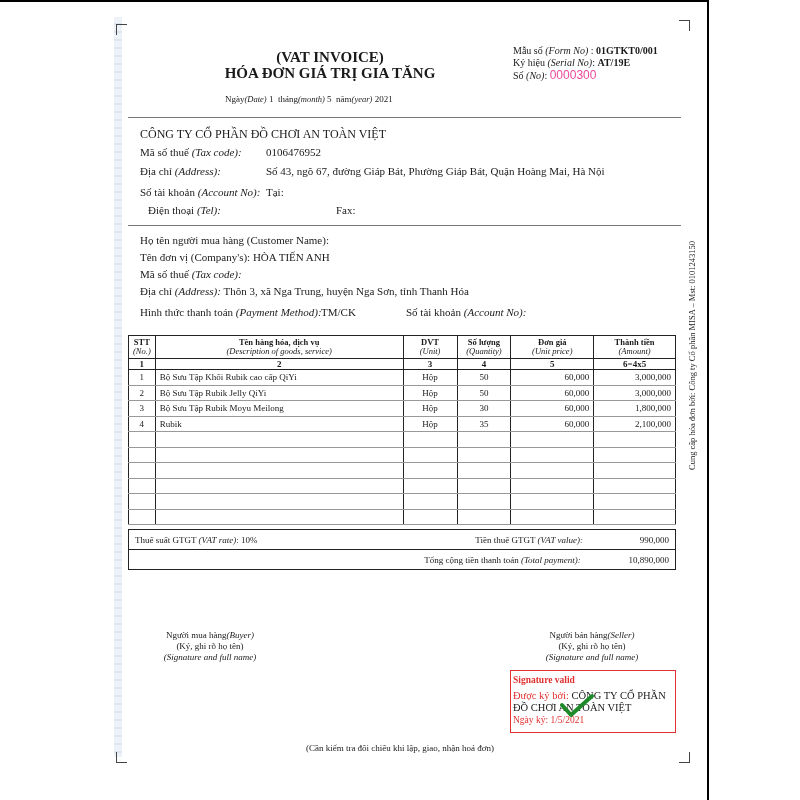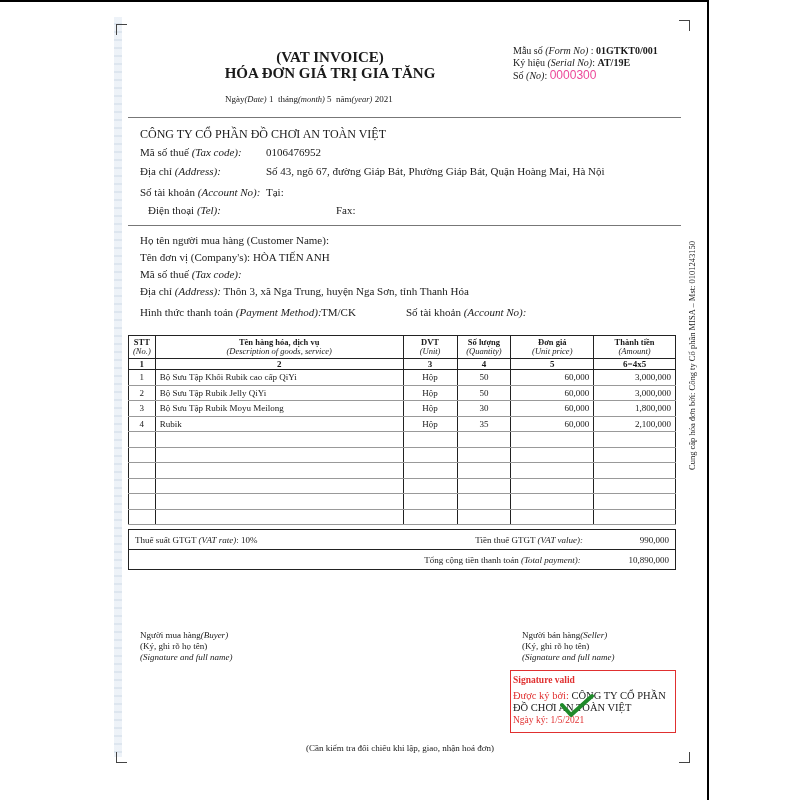--- a/index.html
+++ b/index.html
@@ -35,21 +35,21 @@
   table.items th i { font-weight:normal; font-style:italic; display:block; }
   table.items tr.colnum td { font-weight:bold; text-align:center; height:10px; font-size:9px; line-height:9px; }
   table.items tr.item td { border-top:1px solid #999; border-bottom:1px solid #999; }
   table.items tr.empty td { height:14.5px; border-top:1px solid #999; border-bottom:1px solid #999; }
   .c { text-align:center; } .r { text-align:right; }
 
   .summary { position:absolute; left:128px; top:529px; width:548px; font-size:9px; border-collapse:collapse; }
   .summary td { border:1px solid #222; height:19px; padding:0 6px; }
   .summary i { font-style:italic; }
 
-  .sig-label { position:absolute; font-size:9px; line-height:11px; }
+  .sig-label { position:absolute; text-align:center; font-size:9px; line-height:11px; }
   .sig-label i { font-style:italic; }
   .sig-box { position:absolute; left:510px; top:670px; width:166px; height:63px; border:1px solid #e03030; font-size:10.5px; line-height:12px; padding:3px 2px; box-sizing:border-box; }
   .sig-box .valid { color:#e03030; font-weight:bold; font-size:9.5px; margin-bottom:4px; }
   .sig-box .red { color:#e03030; }
   .check { position:absolute; left:560px; top:693px; }
   .footer-note { position:absolute; left:250px; top:743px; width:300px; text-align:center; font-size:9px; }
   .vertical { position:absolute; left:687px; top:470px; transform:rotate(-90deg); transform-origin:left top; font-size:8.5px; white-space:nowrap; width:270px; }
 </style>
 </head>
 <body>

